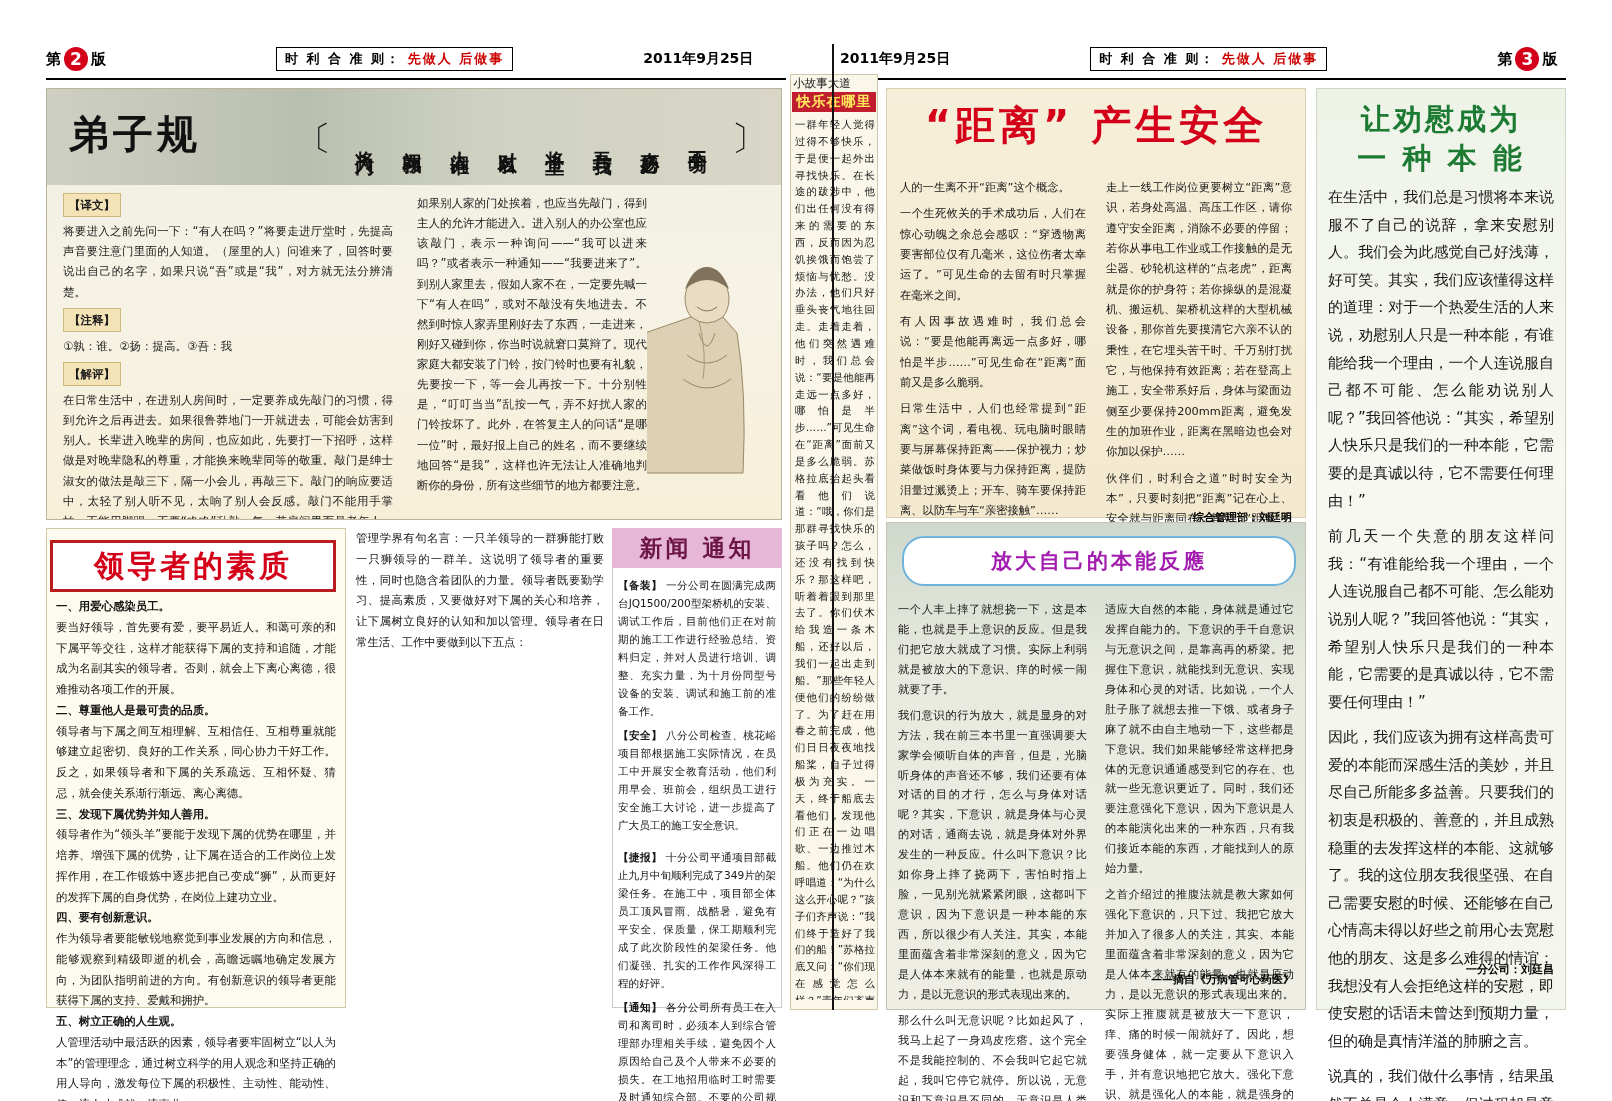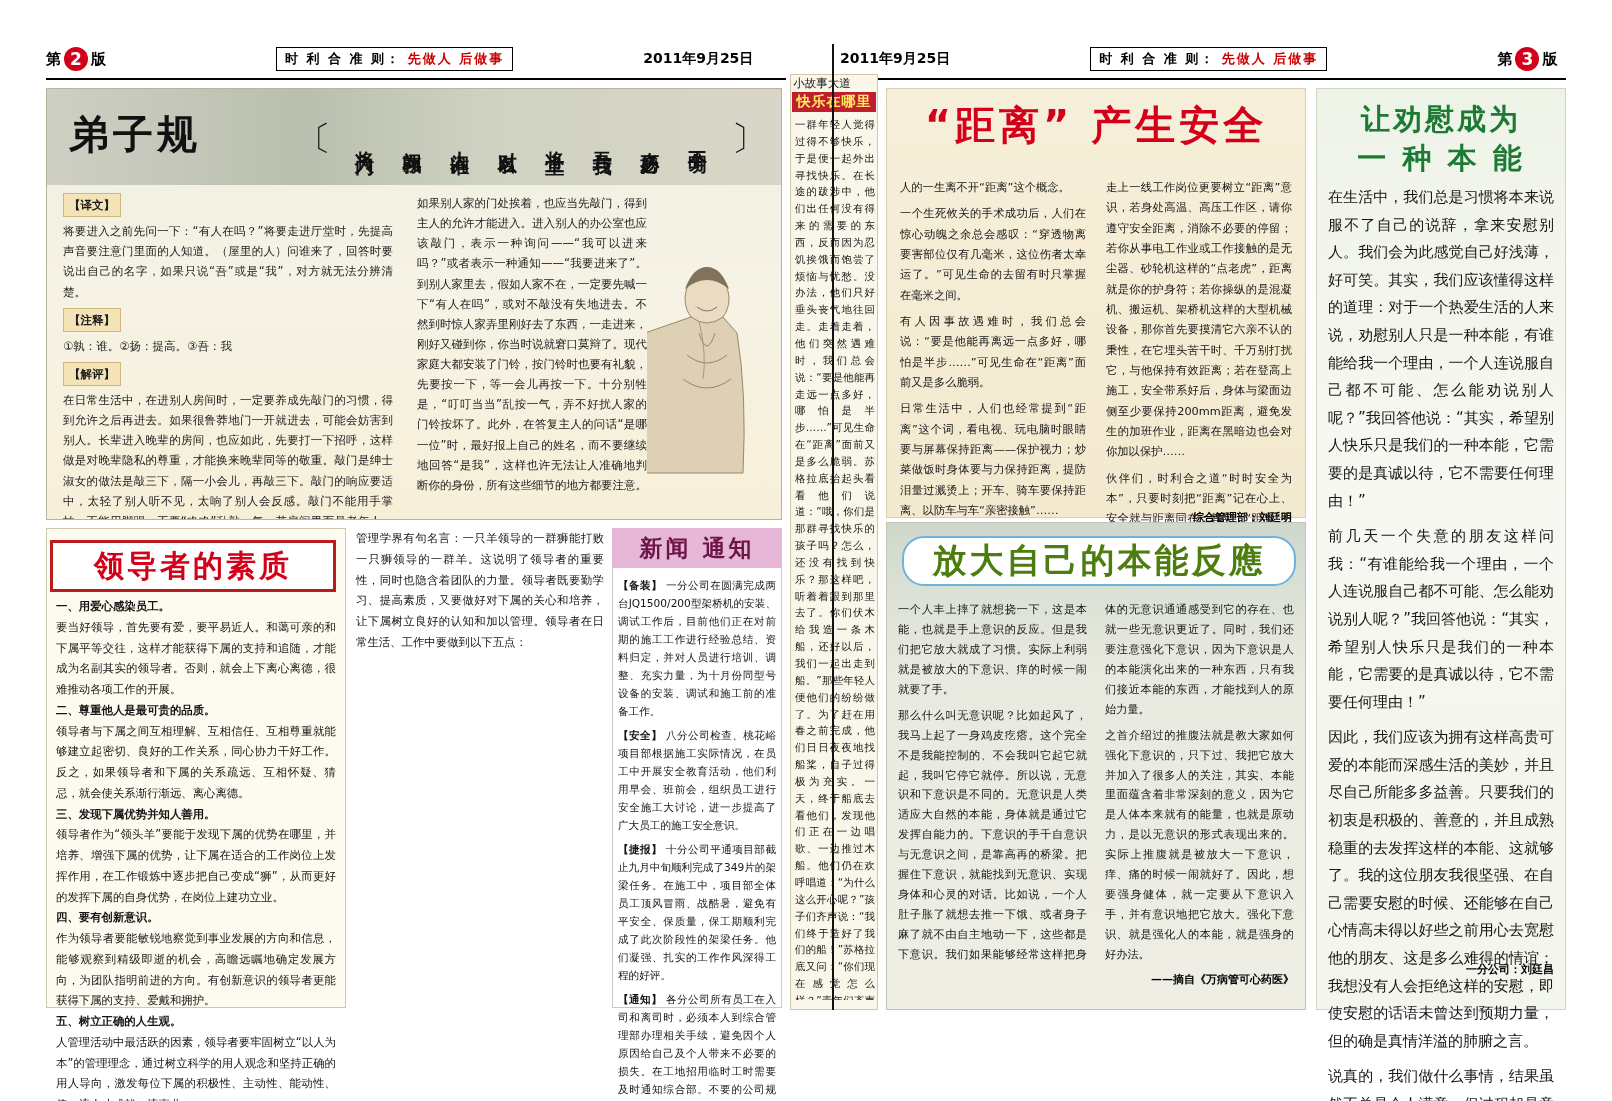--- a/index.html
+++ b/index.html
@@ -58,21 +58,21 @@
   .safe{position:absolute;left:886px;top:88px;width:420px;height:430px;
       background:linear-gradient(180deg,#f6efd9 0%,#f3e9cf 100%);border:1px solid #d8cfae;box-sizing:border-box;}
   .safe-title{position:absolute;left:896px;top:98px;width:400px;text-align:center;font-size:40px;font-weight:bold;color:#d4001a;letter-spacing:4px;}
   .safe-body{position:absolute;left:900px;top:178px;width:392px;columns:2;column-gap:20px;font-size:11.3px;line-height:1.8;color:#151515;text-align:justify;}
   .safe-sign{position:absolute;left:900px;top:510px;width:392px;text-align:right;font-size:11px;font-weight:bold;}
 
   .amp{position:absolute;left:886px;top:522px;width:420px;height:488px;
        background:linear-gradient(180deg,#cfd8cc 0%,#e8eadf 30%,#efeee4 100%);border:1px solid #c4c4b4;box-sizing:border-box;}
   .amp-title{position:absolute;left:902px;top:536px;width:390px;height:46px;background:#ffffff;border:2px solid #6fb3dd;border-radius:22px;
        display:flex;align-items:center;justify-content:center;}
-  .amp-title span{font-size:34px;font-weight:bold;color:#4d7c0f;letter-spacing:3px;}
+  .amp-title span{font-size:21px;font-weight:bold;color:#a21caf;letter-spacing:3px;}
   .amp-body{position:absolute;left:898px;top:600px;width:396px;columns:2;column-gap:18px;font-size:11.2px;line-height:1.78;color:#151515;text-align:justify;}
   .amp-sign{position:absolute;left:898px;top:972px;width:396px;text-align:right;font-size:11px;font-weight:bold;}
 
   .cons{position:absolute;left:1316px;top:88px;width:250px;height:922px;
       background:linear-gradient(180deg,#eef3e8 0%,#f7f8f1 40%,#f3f6ec 100%);border:1px solid #cfd6c2;box-sizing:border-box;}
   .cons-title{position:absolute;left:1326px;top:100px;width:230px;text-align:center;font-size:29px;font-weight:bold;color:#1d7a33;
       line-height:1.35;letter-spacing:3px;}
   .cons-body{position:absolute;left:1328px;top:184px;width:226px;font-size:15px;line-height:1.84;color:#151515;text-align:justify;}
   .cons-sign{position:absolute;left:1328px;top:962px;width:226px;text-align:right;font-size:11px;font-weight:bold;}
 
@@ -168,21 +168,21 @@
 
   <div class="nw"></div>
   <div class="nw-title">
     <span>新闻 通知</span>
   </div>
   <div class="nw-body">
     <div style="margin-bottom:6px;">
       <span style="font-weight:bold;">【备装】</span>
       <span>一分公司在圆满完成两台JQ1500/200型架桥机的安装、调试工作后，目前他们正在对前期的施工工作进行经验总结、资料归定，并对人员进行培训、调整、充实力量，为十月份同型号设备的安装、调试和施工前的准备工作。</span>
     </div>
-    <div style="margin-bottom:6px;">
+    <div style="margin-bottom:14px;">
       <span style="font-weight:bold;">【安全】</span>
       <span>八分公司检查、桃花峪项目部根据施工实际情况，在员工中开展安全教育活动，他们利用早会、班前会，组织员工进行安全施工大讨论，进一步提高了广大员工的施工安全意识。</span>
     </div>
     <div style="margin-bottom:6px;">
       <span style="font-weight:bold;">【捷报】</span>
       <span>十分公司平通项目部截止九月中旬顺利完成了349片的架梁任务。在施工中，项目部全体员工顶风冒雨、战酷暑，避免有平安全、保质量，保工期顺利完成了此次阶段性的架梁任务。他们凝强、扎实的工作作风深得工程的好评。</span>
     </div>
     <div>
       <span style="font-weight:bold;">【通知】</span>
       <span>各分公司所有员工在入司和离司时，必须本人到综合管理部办理相关手续，避免因个人原因给自己及个人带来不必要的损失。在工地招用临时工时需要及时通知综合部。不要的公司规定执行的。将根据情况对分公司经理进行相关考核。</span>
@@ -210,20 +210,21 @@
     <p style="margin:0;">伙伴们，时利合之道“时时安全为本”，只要时刻把“距离”记在心上、安全就与距离同在；其实，“距离”不仅能产生美、还能产生安全。</p>
   </div>
   <div class="safe-sign">综合管理部：刘廷明</div>
 
   <div class="amp"></div>
   <div class="amp-title">
     <span>放大自己的本能反應</span>
   </div>
   <div class="amp-body">
     <p style="margin:0 0 6px;">一个人丰上摔了就想挠一下，这是本能，也就是手上意识的反应。但是我们把它放大就成了习惯。实际上利弱就是被放大的下意识、痒的时候一闹就要了手。</p>
+    <p style="margin:0 0 6px;">我们意识的行为放大，就是显身的对方法，我在前三本书里一直强调要大家学会倾听自体的声音，但是，光脑听身体的声音还不够，我们还要有体对话的目的才行，怎么与身体对话呢？其实，下意识，就是身体与心灵的对话，通商去说，就是身体对外界发生的一种反应。什么叫下意识？比如你身上摔了挠两下，害怕时指上脸，一见别光就紧紧闭眼，这都叫下意识，因为下意识是一种本能的东西，所以很少有人关注。其实，本能里面蕴含着非常深刻的意义，因为它是人体本来就有的能量，也就是原动力，是以无意识的形式表现出来的。</p>
     <p style="margin:0 0 6px;">那么什么叫无意识呢？比如起风了，我马上起了一身鸡皮疙瘩。这个完全不是我能控制的、不会我叫它起它就起，我叫它停它就停。所以说，无意识和下意识是不同的。无意识是人类适应大自然的本能，身体就是通过它发挥自能力的。下意识的手千自意识与无意识之间，是靠高再的桥梁。把握住下意识，就能找到无意识、实现身体和心灵的对话。比如说，一个人肚子胀了就想去推一下饿、或者身子麻了就不由自主地动一下，这些都是下意识。我们如果能够经常这样把身体的无意识通通感受到它的存在、也就一些无意识更近了。同时，我们还要注意强化下意识，因为下意识是人的本能演化出来的一种东西，只有我们接近本能的东西，才能找到人的原始力量。</p>
     <p style="margin:0;">之首介绍过的推腹法就是教大家如何强化下意识的，只下过、我把它放大并加入了很多人的关注，其实、本能里面蕴含着非常深刻的意义，因为它是人体本来就有的能量，也就是原动力，是以无意识的形式表现出来的。实际上推腹就是被放大一下意识，痒、痛的时候一闹就好了。因此，想要强身健体，就一定要从下意识入手，并有意识地把它放大。强化下意识、就是强化人的本能，就是强身的好办法。</p>
   </div>
   <div class="amp-sign">——摘自《万病管可心药医》</div>
 
   <div class="cons"></div>
   <div class="cons-title">
     <div>让劝慰成为</div>
     <div>一 种 本 能</div>
   </div>

